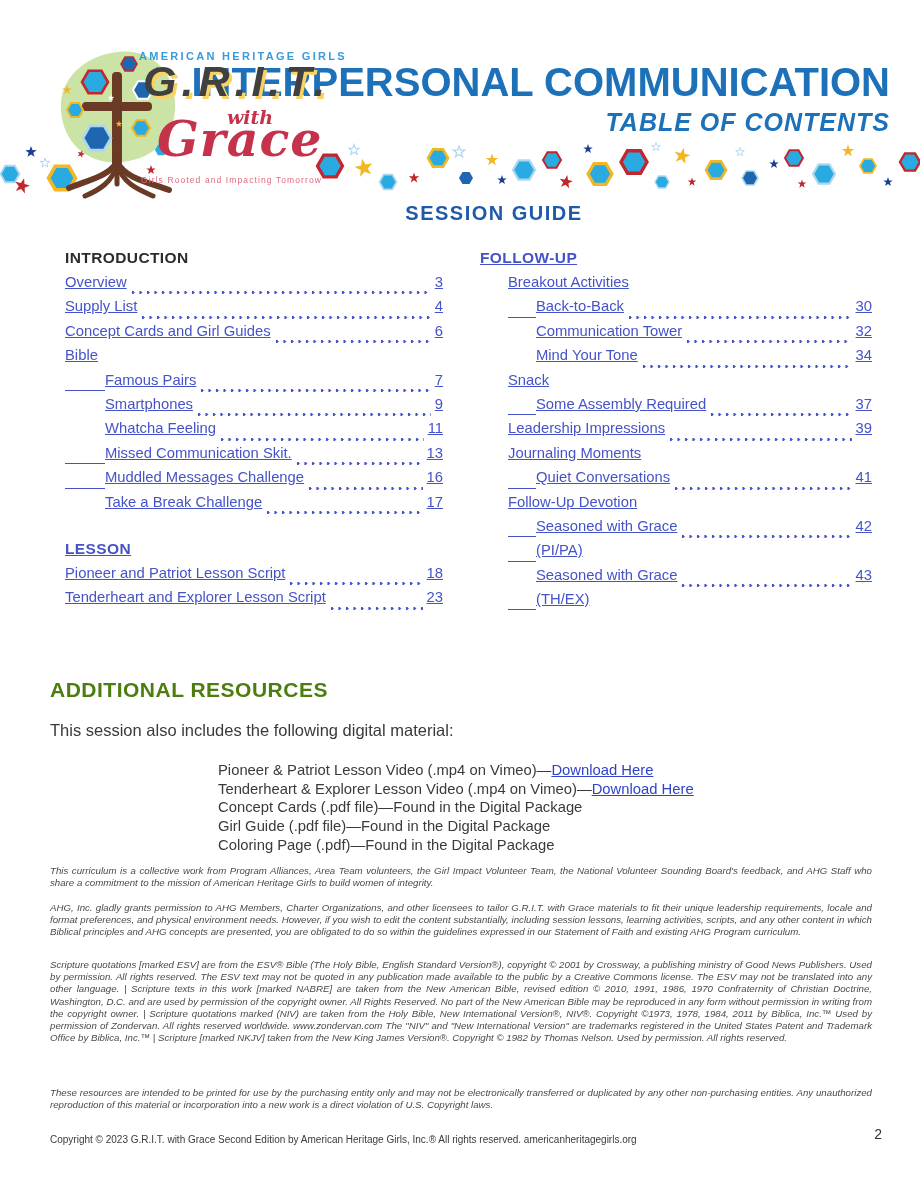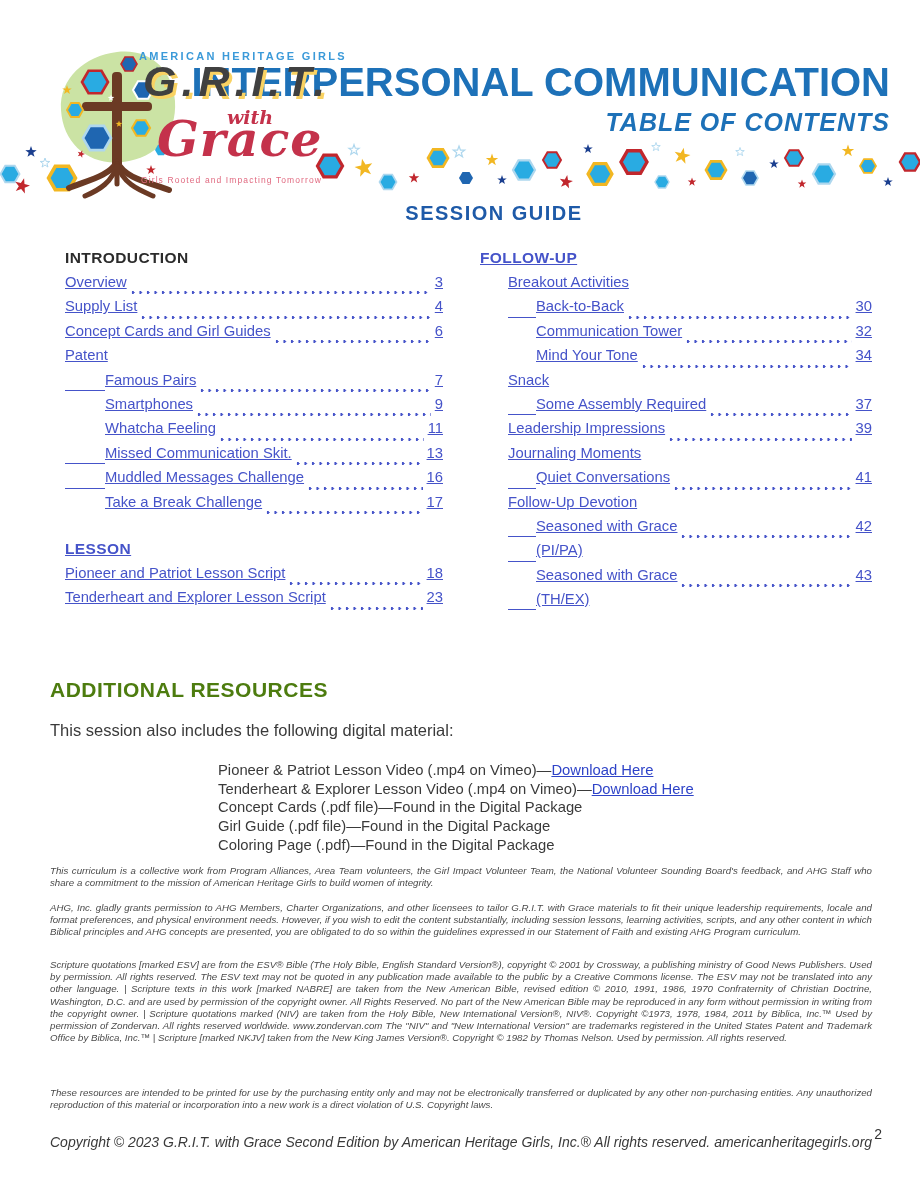--- a/index.html
+++ b/index.html
@@ -38,21 +38,21 @@
   .gap-lesson{height:22px;}
   
   .addres-heading{position:absolute;left:50px;top:678px;font-size:21px;font-weight:800;color:#4d7c0f;letter-spacing:0.5px;}
   .res-intro{position:absolute;left:50px;top:721px;font-size:16.5px;color:#3a3a3a;}
   .res-list{position:absolute;left:218px;top:761px;font-size:14.8px;color:#3a3a3a;line-height:18.7px;}
   .res-link{color:#2e43c8;text-decoration:underline;cursor:pointer;}
   
   .legal{position:absolute;left:50px;width:822px;font-style:italic;color:#4a4a4a;font-size:9.7px;line-height:12.2px;text-align:justify;}
   .legal-1{top:865px;} .legal-2{top:902px;} .legal-3{top:959px;} .legal-4{top:1087px;}
   
-  .footer-copy{position:absolute;left:50px;top:1134px;font-style:italic;font-size:14px;color:#3a3a3a;}
+  .footer-copy{position:absolute;left:50px;top:1134px;font-size:10px;color:#3a3a3a;}
   .page-num{position:absolute;right:38px;top:1126px;font-size:14px;color:#333;}
 </style>
 </head>
 <body>
 
 <svg width="0" height="0" style="position:absolute">
   <defs>
     <polygon id="d-hex" points="10,0 5,8.66 -5,8.66 -10,0 -5,-8.66 5,-8.66"></polygon>
     <polygon id="d-star" points="0,-10 2.35,-3.24 9.51,-3.09 3.8,1.24 5.88,8.09 0,4 -5.88,8.09 -3.8,1.24 -9.51,-3.09 -2.35,-3.24"></polygon>
   </defs>
@@ -148,21 +148,21 @@
       <span class="lbl">Supply List</span>
       <span class="dots"></span>
       <span class="pg">4</span>
     </div>
   <div class="trow">
       <span class="lbl">Concept Cards and Girl Guides</span>
       <span class="dots"></span>
       <span class="pg">6</span>
     </div>
   <div class="trow nopage">
-      <span class="lbl">Patent</span>
+      <span class="lbl">Bible</span>
     </div>
   <div class="trow">
       <span class="tab w40"></span>
       <span class="lbl">Famous Pairs</span>
       <span class="dots"></span>
       <span class="pg">7</span>
     </div>
   <div class="trow pad40">
       <span class="lbl">Smartphones</span>
       <span class="dots"></span>

